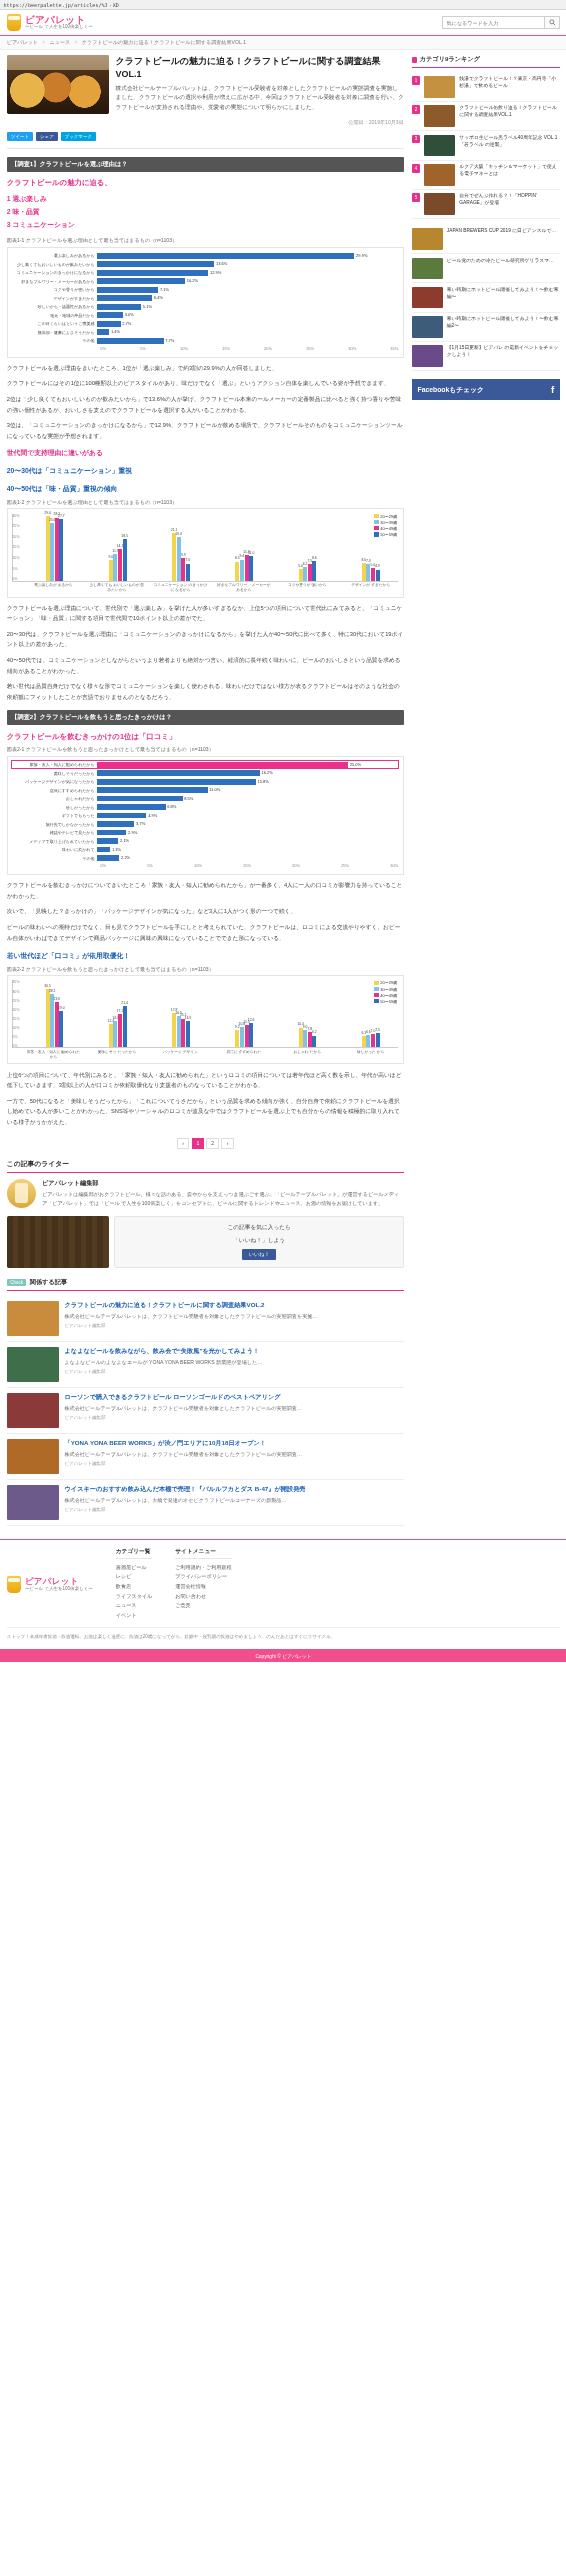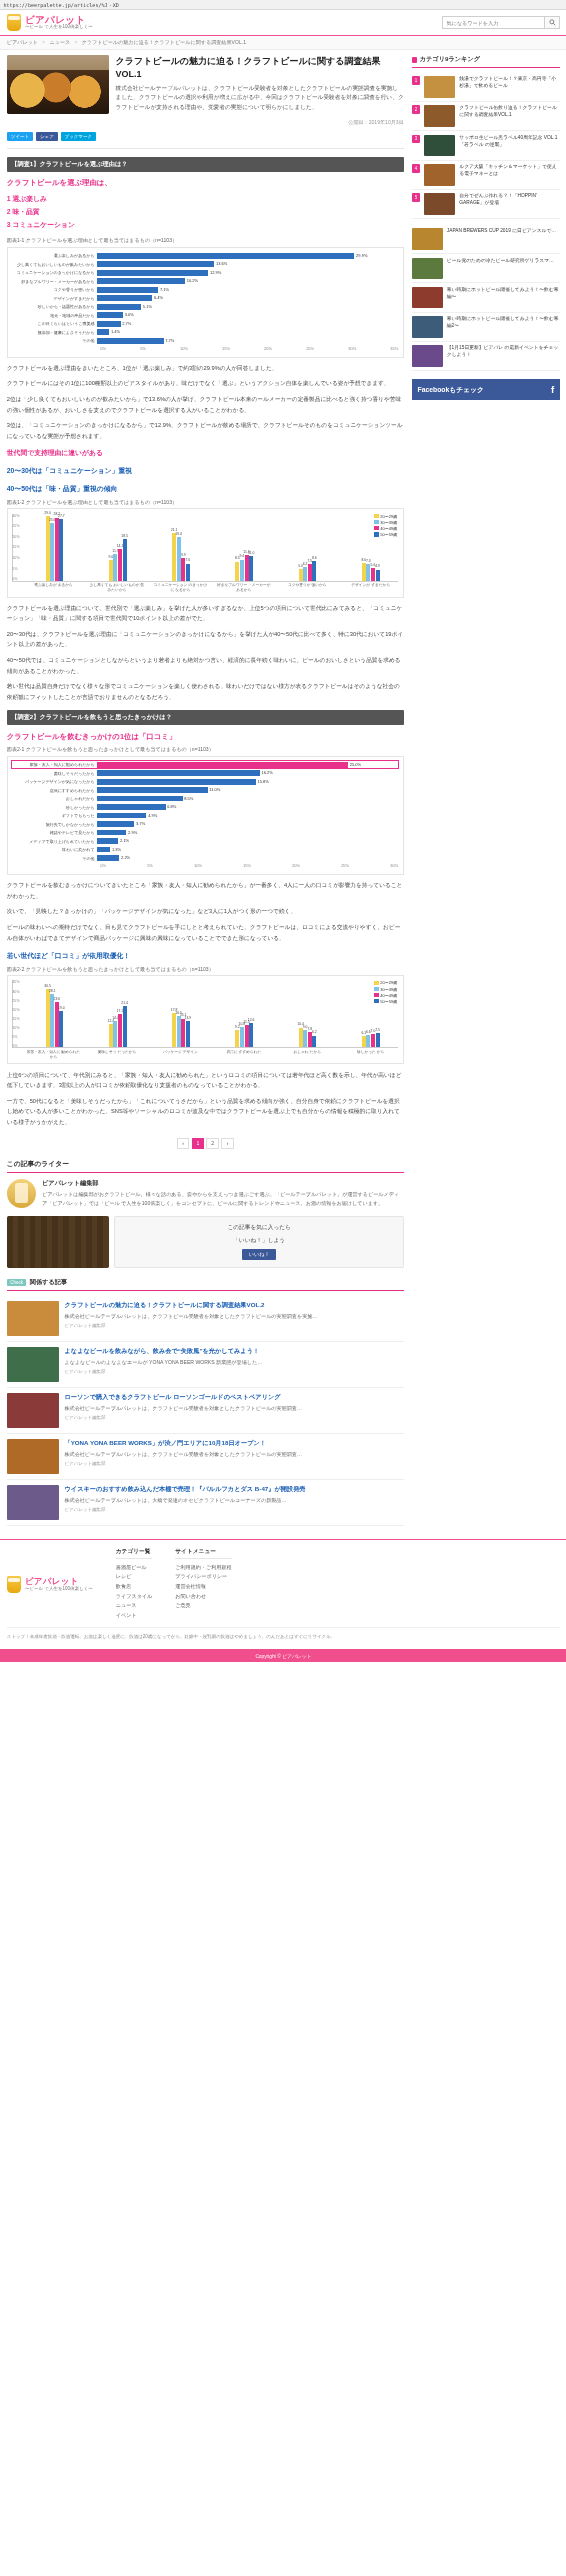--- a/index.html
+++ b/index.html
@@ -220,21 +220,21 @@
 
     <div class="share-row">
       <div class="sbtn sb-tw">ツイート</div>
       <div class="sbtn sb-fb">シェア</div>
       <div class="sbtn sb-hb">ブックマーク</div>
     </div>
 
     <hr class="divider">
 
     <div class="h-survey">【調査1】クラフトビールを選ぶ理由は？</div>
-    <div class="h-pink">クラフトビールを選ぶ理由は、</div>
+    <div class="h-pink">クラフトビールの魅力に迫る、</div>
     <ul class="list-ol">
       <li>1 選ぶ楽しみ</li>
       <li>2 味・品質</li>
       <li>3 コミュニケーション</li>
     </ul>
 
     <div class="caption">図表1-1 クラフトビールを選ぶ理由として最も当てはまるもの（n=1103）</div>
     <div class="hbar-chart" id="chart1">
         <div class="hbar-row">
           <div class="hbar-label">選ぶ楽しみがあるから</div>

